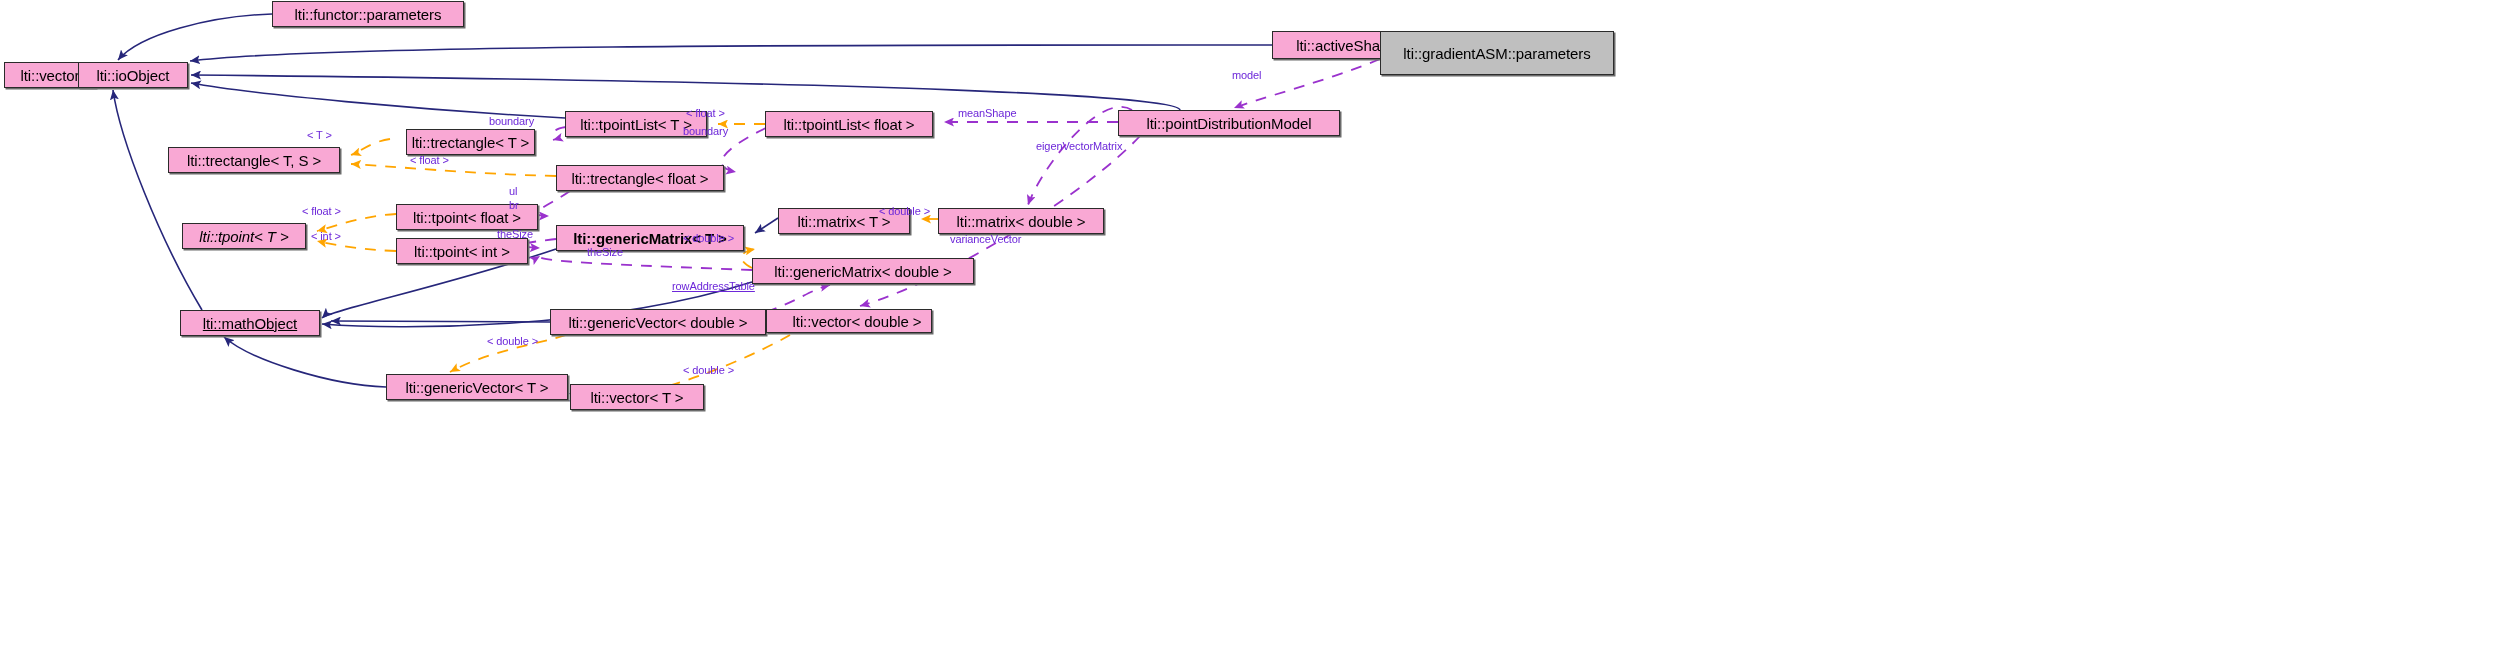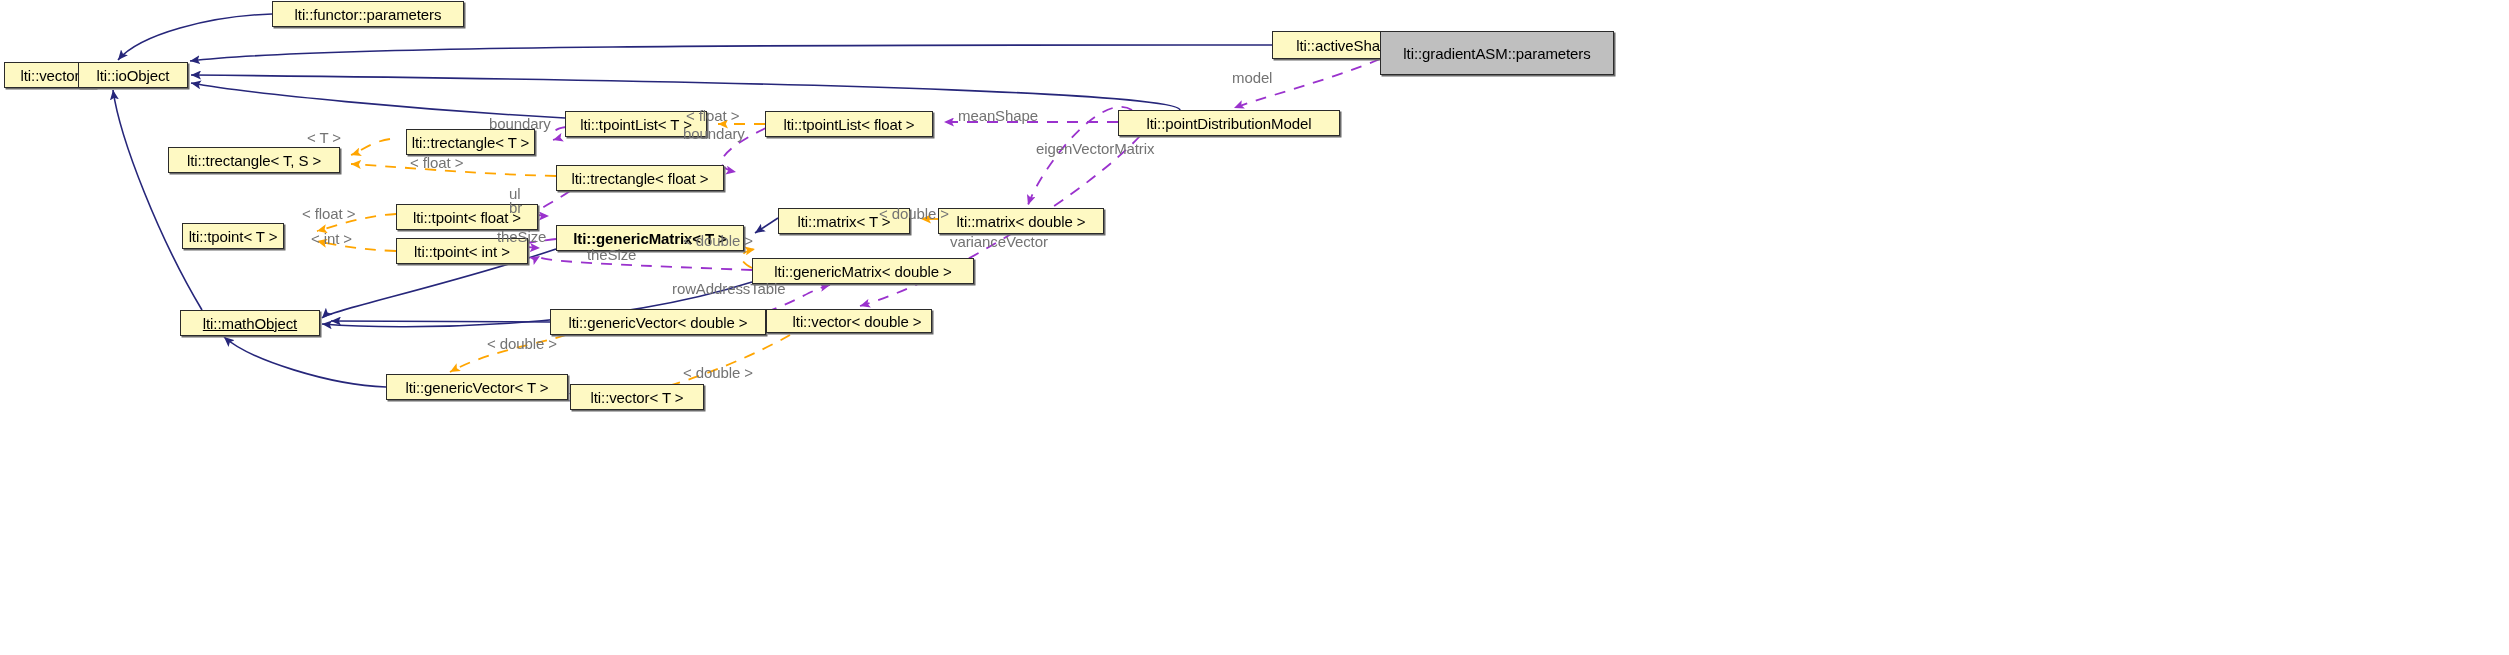--- a/index.html
+++ b/index.html
@@ -21,38 +21,38 @@
     left: 0;
     top: 0;
     width: 2509px;
     height: 655px;
     pointer-events: none;
   }
   .node {
     position: absolute;
     box-sizing: border-box;
     border: 1px solid #2b2b2b;
-    background: #fef9c3;
+    background: #f9a8d4;
     color: #000000;
     font-size: 15px;
     line-height: 1;
     display: flex;
     align-items: center;
     justify-content: center;
     white-space: nowrap;
     box-shadow: 1.5px 1.5px 0 0 #6b6b6b;
     letter-spacing: -0.1px;
   }
   .node.highlight {
     background: #bfbfbf;
   }
   .edge-label {
     position: absolute;
-    font-size: 15px;
-    color: #737373;
+    font-size: 11px;
+    color: #6d28d9;
     background: transparent;
     white-space: nowrap;
     line-height: 1;
     letter-spacing: -0.1px;
   }
 </style>
 </head>
 <body>
 
 <div id="diagram">
@@ -121,21 +121,21 @@
       <div class="node highlight" style="left: 1380px; top: 31px; width: 234px; height: 44px;">lti::gradientASM::parameters</div>
       <div class="node" style="left: 1118px; top: 110px; width: 222px; height: 26px;">lti::pointDistributionModel</div>
       <div class="node" style="left: 565px; top: 111px; width: 142px; height: 26px;">lti::tpointList&lt; T &gt;</div>
       <div class="node" style="left: 765px; top: 111px; width: 168px; height: 26px;">lti::tpointList&lt; float &gt;</div>
       <div class="node" style="left: 406px; top: 129px; width: 129px; height: 26px;">lti::trectangle&lt; T &gt;</div>
       <div class="node" style="left: 168px; top: 147px; width: 172px; height: 26px;">lti::trectangle&lt; T, S &gt;</div>
       <div class="node" style="left: 556px; top: 165px; width: 168px; height: 26px;">lti::trectangle&lt; float &gt;</div>
       <div class="node" style="left: 396px; top: 204px; width: 142px; height: 26px;">lti::tpoint&lt; float &gt;</div>
       <div class="node" style="left: 778px; top: 208px; width: 132px; height: 26px;">lti::matrix&lt; T &gt;</div>
       <div class="node" style="left: 938px; top: 208px; width: 166px; height: 26px;">lti::matrix&lt; double &gt;</div>
-      <div class="node" style="left: 182px; top: 223px; width: 102px; height: 26px;">lti::tpoint&lt; T &gt;</div>
+      <div class="node" style="left: 182px; top: 223px; width: 124px; height: 26px; font-style: italic;">lti::tpoint&lt; T &gt;</div>
       <div class="node" style="left: 556px; top: 225px; width: 188px; height: 26px; font-weight: bold;">lti::genericMatrix&lt; T &gt;</div>
       <div class="node" style="left: 396px; top: 238px; width: 132px; height: 26px;">lti::tpoint&lt; int &gt;</div>
       <div class="node" style="left: 752px; top: 258px; width: 222px; height: 26px;">lti::genericMatrix&lt; double &gt;</div>
       <div class="node" style="left: 180px; top: 310px; width: 140px; height: 26px; text-decoration: underline;">lti::mathObject</div>
       <div class="node" style="left: 550px; top: 309px; width: 216px; height: 26px;">lti::genericVector&lt; double &gt;</div>
       <div class="node" style="left: 766px; top: 309px; width: 166px; height: 24px; padding-left: 16px;">lti::vector&lt; double &gt;</div>
       <div class="node" style="left: 386px; top: 374px; width: 182px; height: 26px;">lti::genericVector&lt; T &gt;</div>
       <div class="node" style="left: 570px; top: 384px; width: 134px; height: 26px;">lti::vector&lt; T &gt;</div>
     </div>
   <div id="labels">
@@ -149,18 +149,18 @@
       <div class="edge-label" style="left: 410px; top: 155px;">&lt; float &gt;</div>
       <div class="edge-label" style="left: 509px; top: 186px;">ul</div>
       <div class="edge-label" style="left: 509px; top: 200px;">br</div>
       <div class="edge-label" style="left: 302px; top: 206px;">&lt; float &gt;</div>
       <div class="edge-label" style="left: 879px; top: 206px;">&lt; double &gt;</div>
       <div class="edge-label" style="left: 950px; top: 234px;">varianceVector</div>
       <div class="edge-label" style="left: 497px; top: 229px;">theSize</div>
       <div class="edge-label" style="left: 311px; top: 231px;">&lt; int &gt;</div>
       <div class="edge-label" style="left: 683px; top: 233px;">&lt; double &gt;</div>
       <div class="edge-label" style="left: 587px; top: 247px;">theSize</div>
-      <div class="edge-label" style="left: 672px; top: 281px;">rowAddressTable</div>
+      <div class="edge-label" style="left: 672px; top: 281px; text-decoration: underline;">rowAddressTable</div>
       <div class="edge-label" style="left: 487px; top: 336px;">&lt; double &gt;</div>
       <div class="edge-label" style="left: 683px; top: 365px;">&lt; double &gt;</div>
     </div>
 
 </div>
 
 </body></html>

